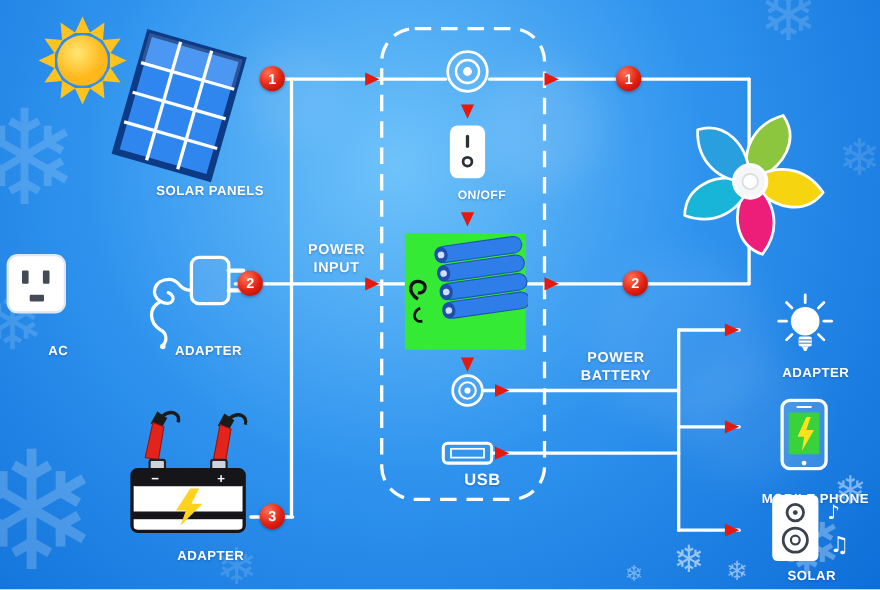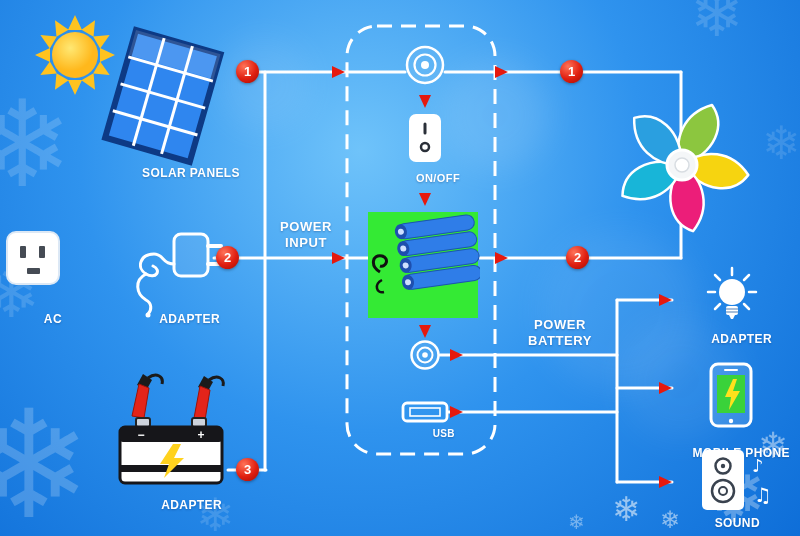--- a/index.html
+++ b/index.html
@@ -216,21 +216,21 @@
       <circle cx="21" cy="21" r="2.8" fill="#ffffff"></circle>
     </svg>
   </div>
 
   <div class="icon" style="left:399px;top:399px;width:52px;height:28px">
     <svg width="52" height="28" viewBox="0 0 52 28">
       <rect x="4" y="4" width="44" height="18" rx="4" stroke="#ffffff" stroke-width="2.8" fill="none"></rect>
       <rect x="11" y="9" width="30" height="8" stroke="#ffffff" stroke-width="1.6" fill="none"></rect>
     </svg>
   </div>
-  <div class="nlabel" style="left:395px;top:428px;width:60px;font-size:10px">USB</div>
+  <div class="nlabel" style="left:395px;top:428px;width:60px;font-size:15px">USB</div>
 
   <div class="icon" style="left:612px;top:95px;width:140px;height:140px">
     <svg width="140" height="140" viewBox="-70 -70 140 140">
       <g stroke="#ffffff" stroke-width="2.5" stroke-linejoin="round">
         <path d="M0,0 C-10,-26 2,-52 30,-60 C44,-40 34,-12 0,0 Z" fill="#8cc63f"></path>
         <path d="M0,0 C-10,-26 2,-52 30,-60 C44,-40 34,-12 0,0 Z" fill="#f6d410" transform="rotate(72)"></path>
         <path d="M0,0 C-10,-26 2,-52 30,-60 C44,-40 34,-12 0,0 Z" fill="#ec1e79" transform="rotate(144)"></path>
         <path d="M0,0 C-10,-26 2,-52 30,-60 C44,-40 34,-12 0,0 Z" fill="#18b5d8" transform="rotate(216)"></path>
         <path d="M0,0 C-10,-26 2,-52 30,-60 C44,-40 34,-12 0,0 Z" fill="#2a9fe0" transform="rotate(288)"></path>
       </g>
@@ -274,21 +274,21 @@
     <svg width="72" height="66" viewBox="0 0 72 66">
       <rect x="2" y="2" width="42" height="60" rx="5" fill="#ffffff"></rect>
       <circle cx="23" cy="18" r="7.5" stroke="#39424e" stroke-width="2.5" fill="none"></circle>
       <circle cx="23" cy="18" r="2.2" fill="#39424e"></circle>
       <circle cx="23" cy="43" r="11" stroke="#39424e" stroke-width="2.5" fill="none"></circle>
       <circle cx="23" cy="43" r="4" stroke="#39424e" stroke-width="2" fill="none"></circle>
       <text x="52" y="24" font-size="18" fill="#ffffff" font-family="DejaVu Sans, sans-serif">♪</text>
       <text x="54" y="54" font-size="20" fill="#ffffff" font-family="DejaVu Sans, sans-serif">♫</text>
     </svg>
   </div>
-  <div class="nlabel" style="left:688px;top:516px;width:72px">SOUND</div>
+  <div class="nlabel" style="left:688px;top:516px;width:72px">SOLAR</div>
 
   <div class="flow-label" style="left:270px;top:219px;width:72px">
     <span>POWER</span>
     <span>INPUT</span>
   </div>
   <div class="flow-label" style="left:518px;top:317px;width:84px">
     <span>POWER</span>
     <span>BATTERY</span>
   </div>
 

